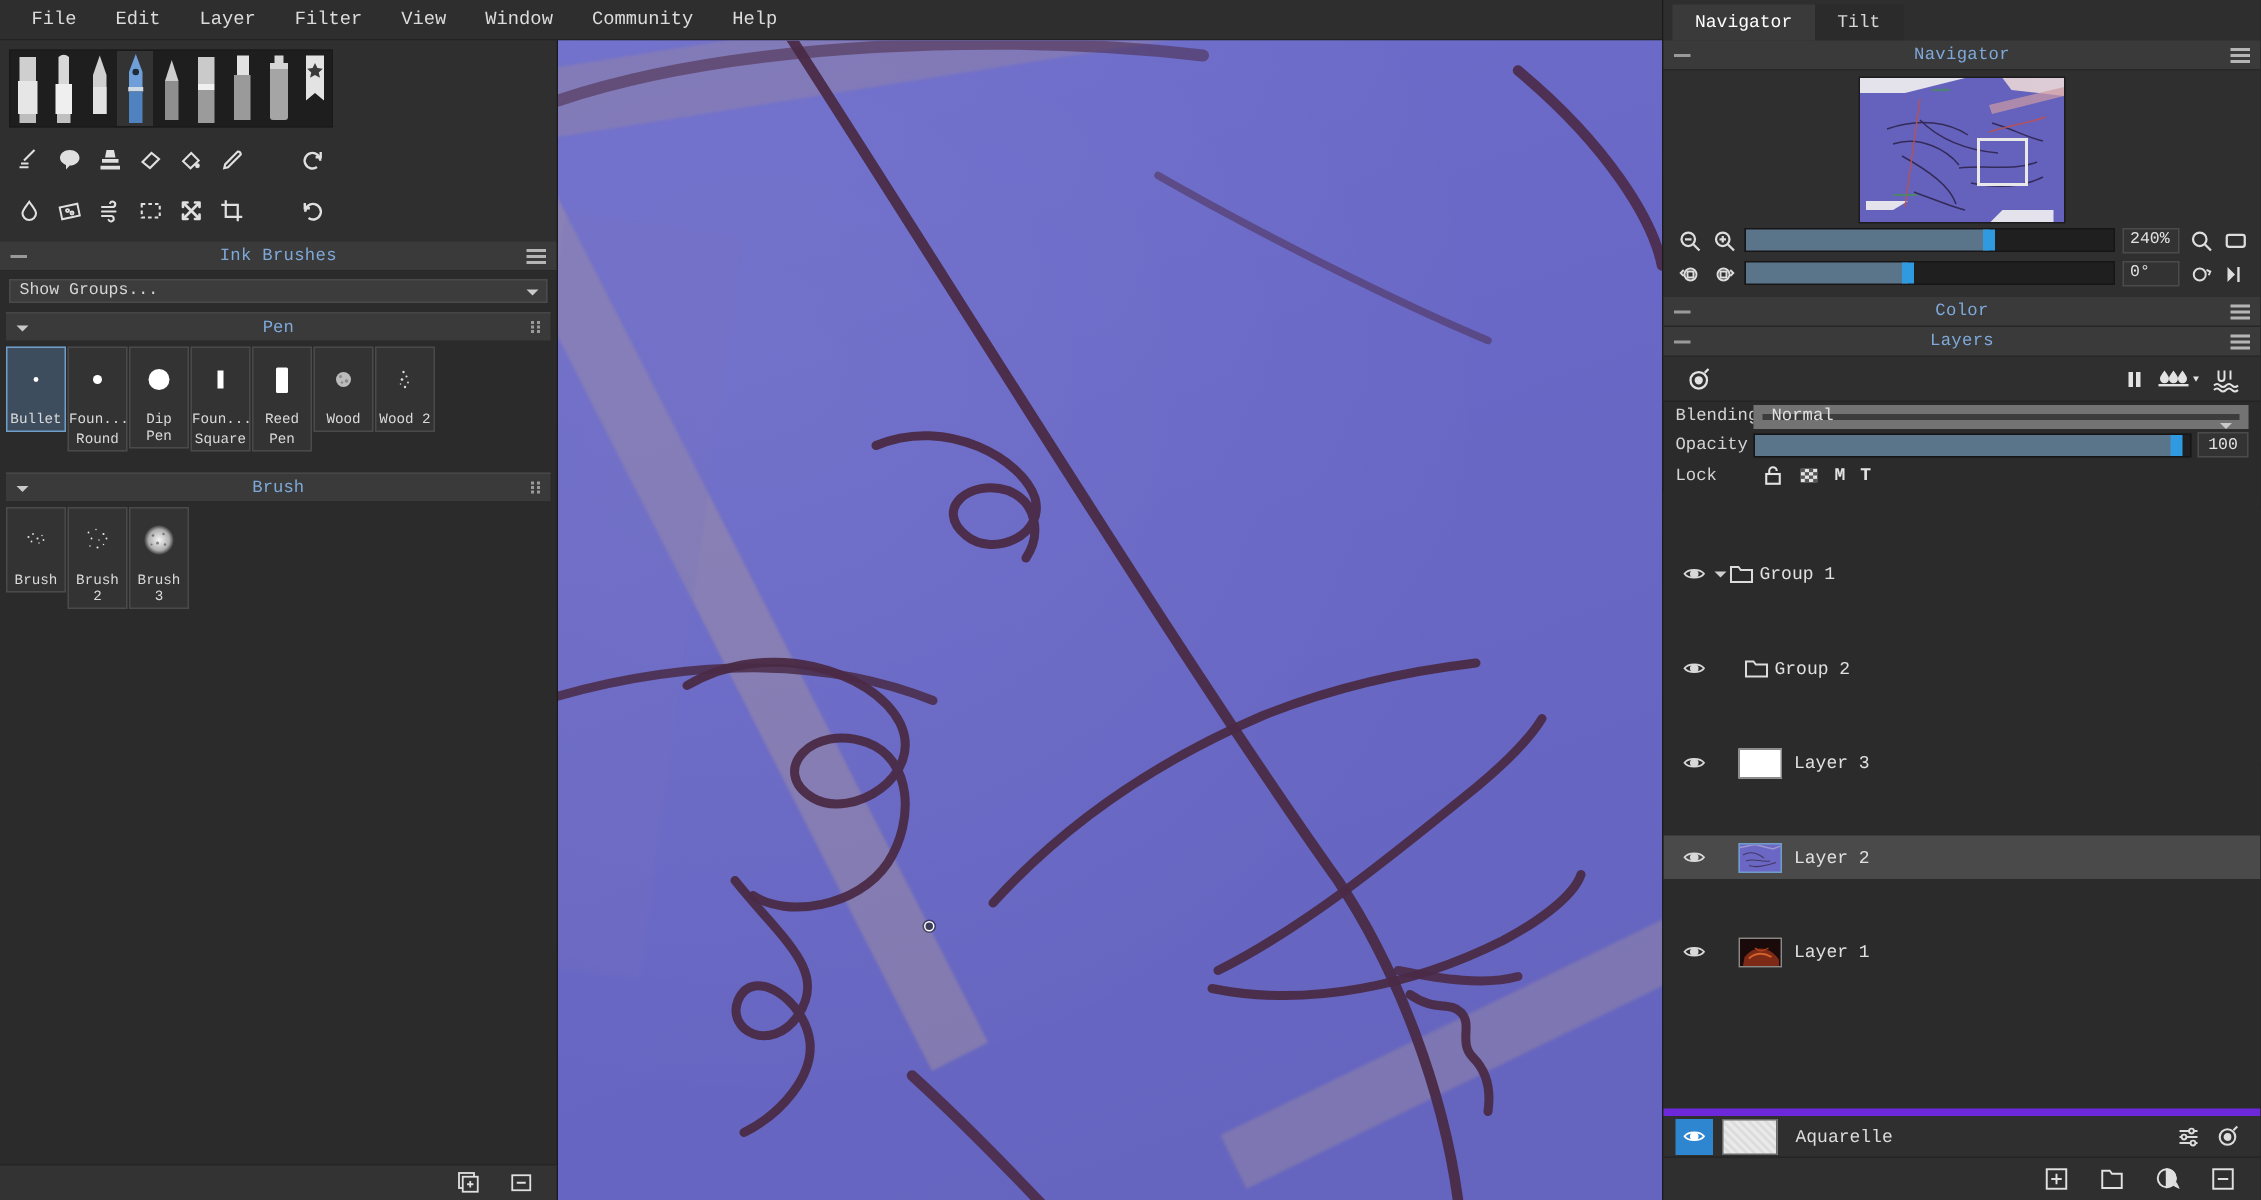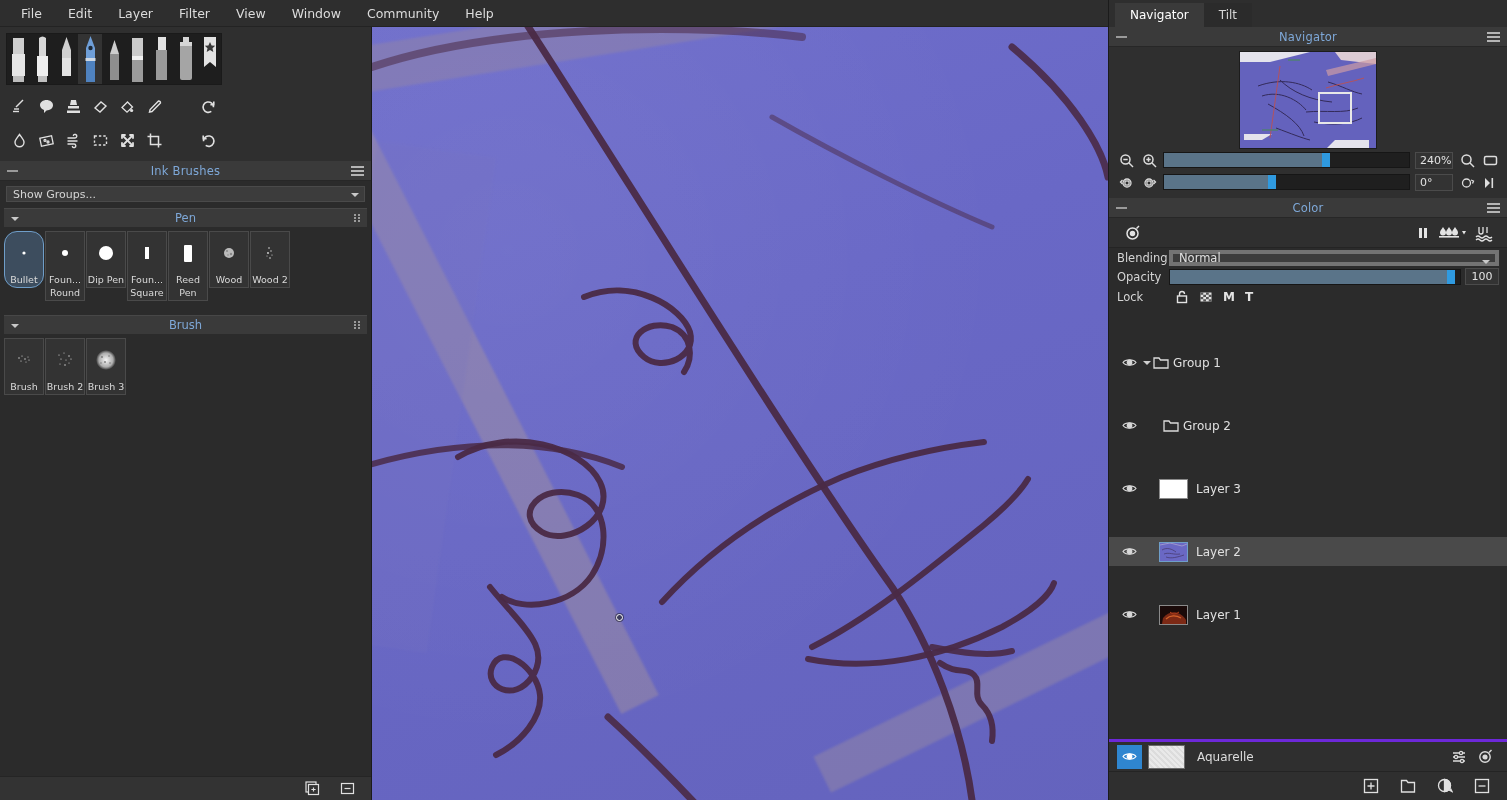--- a/index.html
+++ b/index.html
@@ -3,21 +3,21 @@
 <meta charset="utf-8">
 <style>
   * { box-sizing: border-box; margin: 0; padding: 0; }
   html, body {
     width: 1507px; height: 800px; overflow: hidden;
     background: #2b2b2b;
     font-family: "DejaVu Sans", "Liberation Sans", sans-serif;
     font-size: 12px; color: #d4d4d4;
     -webkit-font-smoothing: antialiased;
   }
-  .app { position: relative; width: 1507px; height: 564px; }
+  .app { position: relative; width: 1507px; height: 564px; font-family: Liberation Mono, monospace; }
 
   
   .menubar {
     position: absolute; top: 0; left: 0; width: 1507px; height: 27px;
     background: #2e2e2e; display: flex; align-items: center;
     padding-left: 8px; border-bottom: 1px solid #232323;
   }
   .menuitem {
     padding: 4px 13px; font-size: 12.5px; color: #dcdcdc; cursor: default;
     border-radius: 2px;
@@ -96,21 +96,21 @@
     display: grid; grid-template-columns: 2px 2px; grid-template-rows: 2px 2px 2px;
     gap: 1px 2px;
   }
   .group-bar .grip i { background: #9b9b9b; }
   .brush-row { display: flex; padding: 4px 4px 0 4px; align-items: flex-start; }
   .brush-item {
     width: 40px; background: #333333; border: 1px solid #4a4a4a;
     margin-right: 1px; cursor: pointer; display: flex; flex-direction: column;
     align-items: center; padding-top: 0;
   }
-  .brush-item.sel { background: #3d4d5e; border-color: #6f9ec9; border-radius: 13px; }
+  .brush-item.sel { background: #3d4d5e; border-color: #6f9ec9; }
   .brush-thumb {
     height: 42px; width: 100%; display: flex; align-items: center;
     justify-content: center;
   }
   .brush-label {
     font-size: 9.5px; color: #dadada; text-align: center; line-height: 11px;
     padding-bottom: 2px; width: 100%;
   }
   .bottom-bar {
     height: 24px; background: #333333; border-top: 1px solid #252525;
@@ -185,21 +185,21 @@
   .mini-icon { width: 18px; display: flex; align-items: center; justify-content: center; cursor: pointer; }
 
   
   .layers-toolbar {
     height: 30px; background: #2f2f2f; display: flex; align-items: center;
     padding: 0 10px; border-bottom: 1px solid #242424;
   }
   .prop-row { display: flex; align-items: center; height: 19px; padding: 0 8px; }
   .prop-label { width: 52px; font-size: 11.5px; color: #d4d4d4; }
   .combo {
-    flex: 1 1 auto; height: 16px; background: #3c3c3c; border: 4px solid #737373;
+    flex: 1 1 auto; height: 16px; background: #3c3c3c; border: 6px solid #737373;
     display: flex; align-items: center; padding: 0 6px; font-size: 11.5px;
     color: #e0e0e0; position: relative; cursor: pointer;
   }
   .combo .caret {
     position: absolute; right: 5px; top: 6px;
     border-left: 4px solid transparent; border-right: 4px solid transparent;
     border-top: 4px solid #c9c9c9;
   }
   .lock-icons { display: flex; align-items: center; gap: 10px; padding-left: 6px; }
   .lock-icons .li { cursor: pointer; display: flex; align-items: center; }
@@ -221,21 +221,21 @@
   }
   .folder-ic { width: 20px; display: flex; align-items: center; }
   .layer-thumb {
     width: 29px; height: 20px; border: 1px solid #8a8a8a; margin-right: 8px;
     background: #ffffff;
   }
   .layer-thumb.sel { border-color: #6f9ec9; }
   .layer-name { font-size: 12px; color: #e0e0e0; }
 
   .paper-row {
-    height: 32px; background: #2f2f2f; border-top: 3px solid #6d28d9;
+    height: 32px; background: #2f2f2f; border-top: 5px solid #6d28d9;
     display: flex; align-items: center; padding: 0 8px;
   }
   .paper-eye {
     width: 25px; height: 24px; background: #2f86d0; display: flex;
     align-items: center; justify-content: center; cursor: pointer;
   }
   .paper-thumb {
     width: 37px; height: 24px; margin-left: 6px; border: 1px solid #6b6b6b;
     background:
       repeating-linear-gradient(45deg, #e9e9e9 0 2px, #dcdcdc 2px 4px),
@@ -766,20 +766,29 @@
     <div class="panel-header">
       <span class="ph-collapse"></span>
       <span class="title">Color</span>
       <span class="ph-menu">
           <i></i>
           <i></i>
           <i></i>
         </span>
     </div>
 
+    <div class="panel-header">
+      <span class="ph-collapse"></span>
+      <span class="title">Layers</span>
+      <span class="ph-menu">
+          <i></i>
+          <i></i>
+          <i></i>
+        </span>
+    </div>
 
     <div class="layers-toolbar">
       <span class="ibtn">
           <svg width="18" height="18" viewBox="0 0 18 18" stroke="#e3e3e3" stroke-width="1.5" fill="none">
             <circle cx="8.5" cy="9.5" r="5.5"></circle>
             <circle cx="8.5" cy="9.5" r="2" fill="#e3e3e3"></circle>
             <path d="M12.5 4.5 L15 2"></path>
           </svg>
         </span>
       <div style="flex:1 1 auto"></div>

